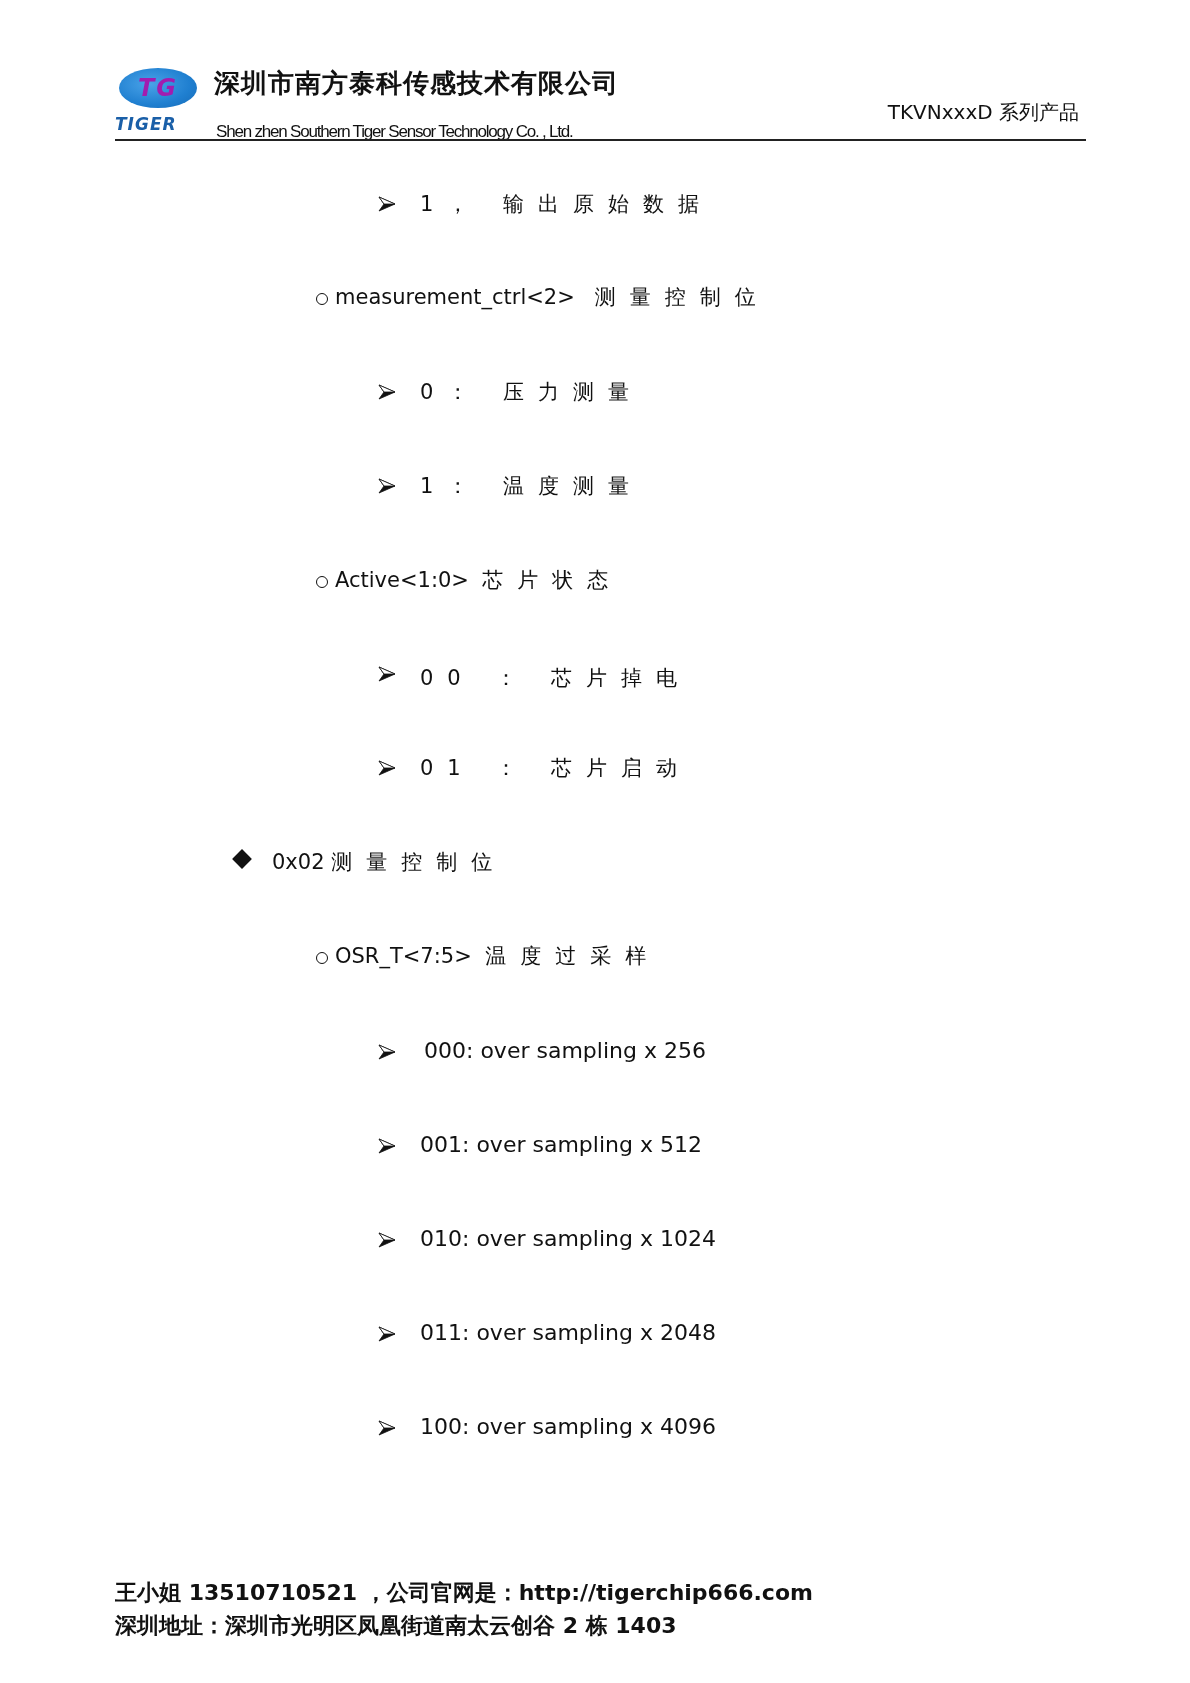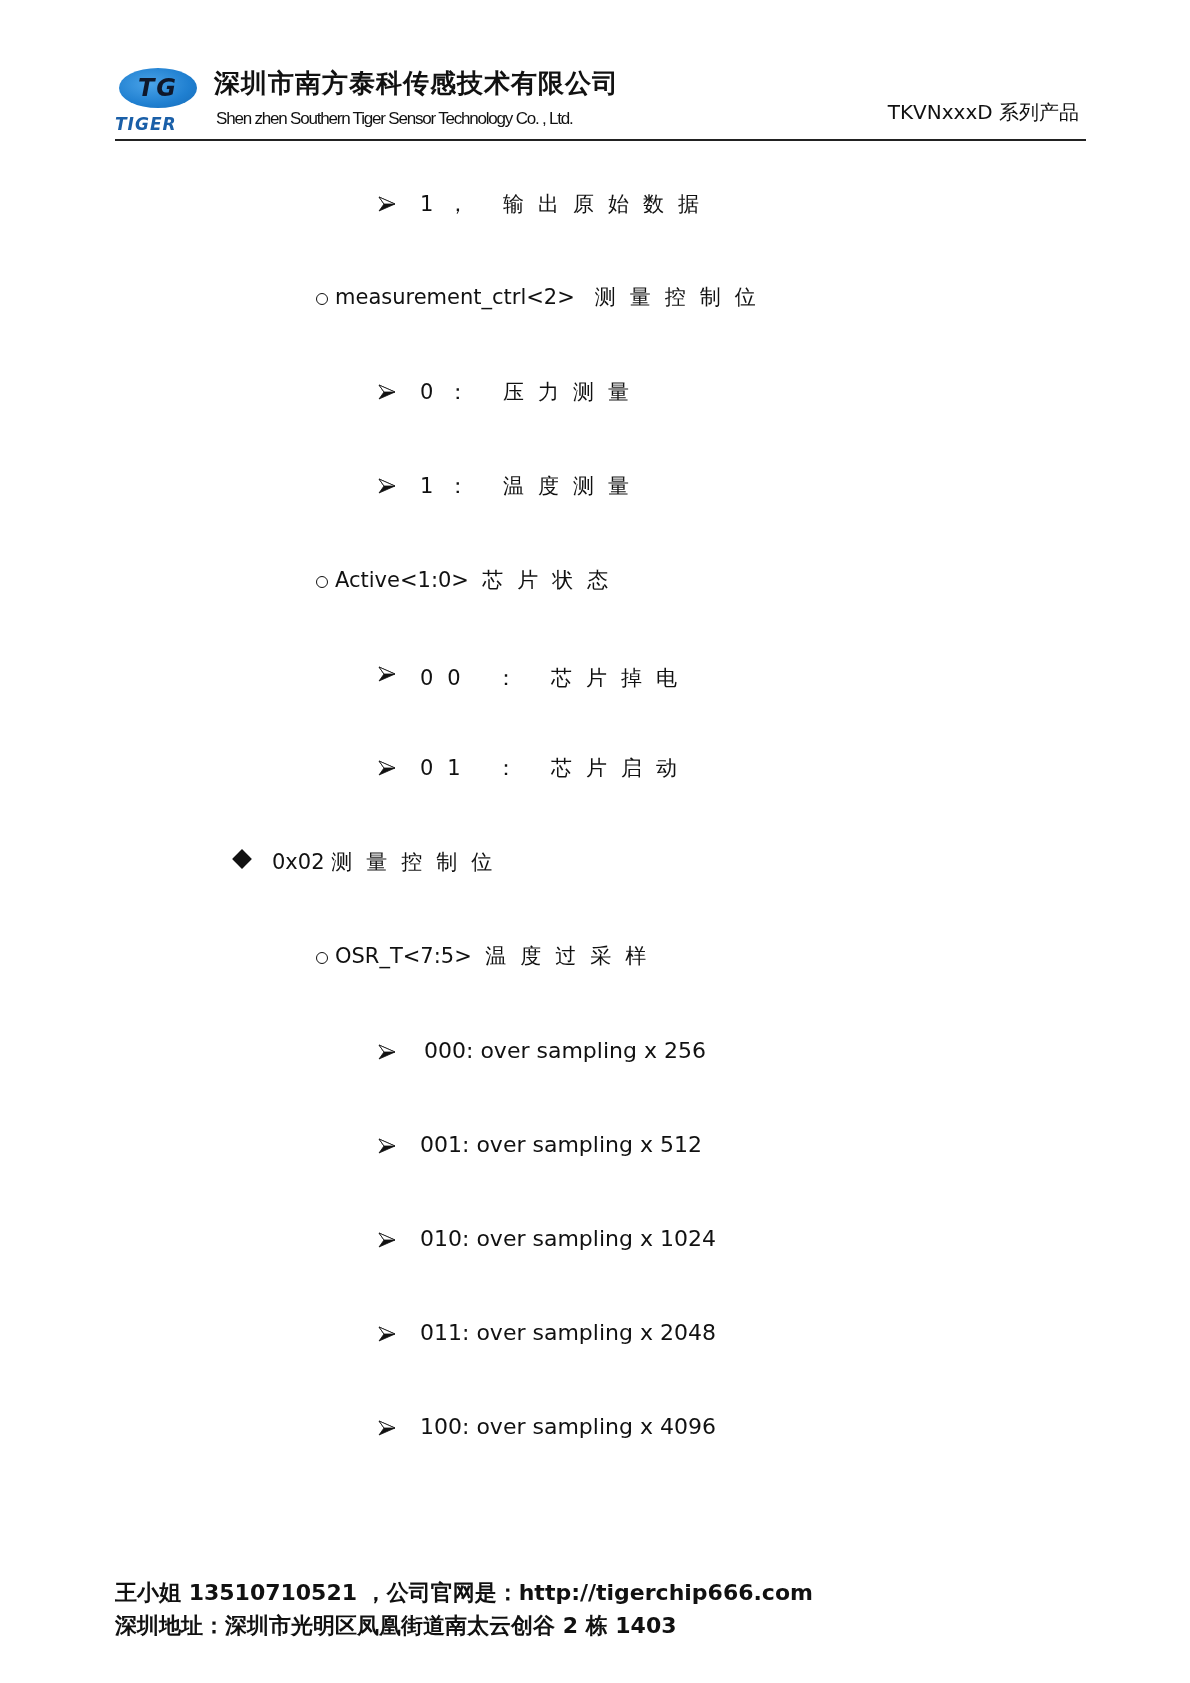--- a/index.html
+++ b/index.html
@@ -5,25 +5,25 @@
   html, body { margin: 0; padding: 0; background: #ffffff; }
   body { width: 1190px; height: 1683px; position: relative; overflow: hidden;
          font-family: "DejaVu Sans", "Liberation Sans", sans-serif; color: #111; }
 
   .header { position: absolute; left: 115px; top: 64px; width: 970px; height: 76px; }
   .logo { position: absolute; left: 0; top: 4px; width: 82px; height: 68px; }
   .logo-oval { position: absolute; left: 4px; top: 0; width: 78px; height: 40px; border-radius: 50%;
                background: radial-gradient(ellipse at 40% 40%, #4aa3e8 0%, #1f7fd0 60%, #1669b5 100%); }
   .logo-tg { position: absolute; left: 4px; top: 5px; width: 78px; text-align: center;
              font-family: "DejaVu Sans", sans-serif; font-weight: bold; font-style: italic;
-             font-size: 24px; color: #0f172a; letter-spacing: 2px; line-height: 30px; }
+             font-size: 24px; color: #a21caf; letter-spacing: 2px; line-height: 30px; }
   .logo-tiger { position: absolute; left: 0; top: 46px; font-family: "DejaVu Sans", sans-serif;
                 font-weight: bold; font-style: italic; font-size: 17px; color: #1a5fa8; letter-spacing: 1px; line-height: 20px; }
   .company-cn { position: absolute; left: 99px; top: 2px; font-size: 26px; font-weight: bold; letter-spacing: 1px; line-height: 34px; }
-  .company-en { position: absolute; left: 101px; top: 43px; font-size: 17px; letter-spacing: -1.2px; line-height: 24px; font-family: "Liberation Sans", sans-serif; }
+  .company-en { position: absolute; left: 101px; top: 56px; font-size: 17px; letter-spacing: -1.2px; line-height: 24px; font-family: "Liberation Sans", sans-serif; }
   .product { position: absolute; right: 6px; top: 34px; font-size: 20px; line-height: 28px; }
   .header-rule { position: absolute; left: 115px; top: 139px; width: 971px; height: 2px; background: #222; }
 
   .line { position: absolute; font-size: 21px; line-height: 28px; white-space: pre; }
   .spaced { letter-spacing: 14px; }
   .bullet-arrow { position: absolute; width: 18px; height: 16px; }
   .bullet-arrow svg { display: block; }
   .bullet-circle { display: inline-block; width: 10px; height: 10px; border: 1.3px solid #111; border-radius: 50%;
                    margin-right: 7px; vertical-align: -1px; }
   .bullet-diamond { position: absolute; width: 14px; height: 14px; background: #111; transform: rotate(45deg); }

